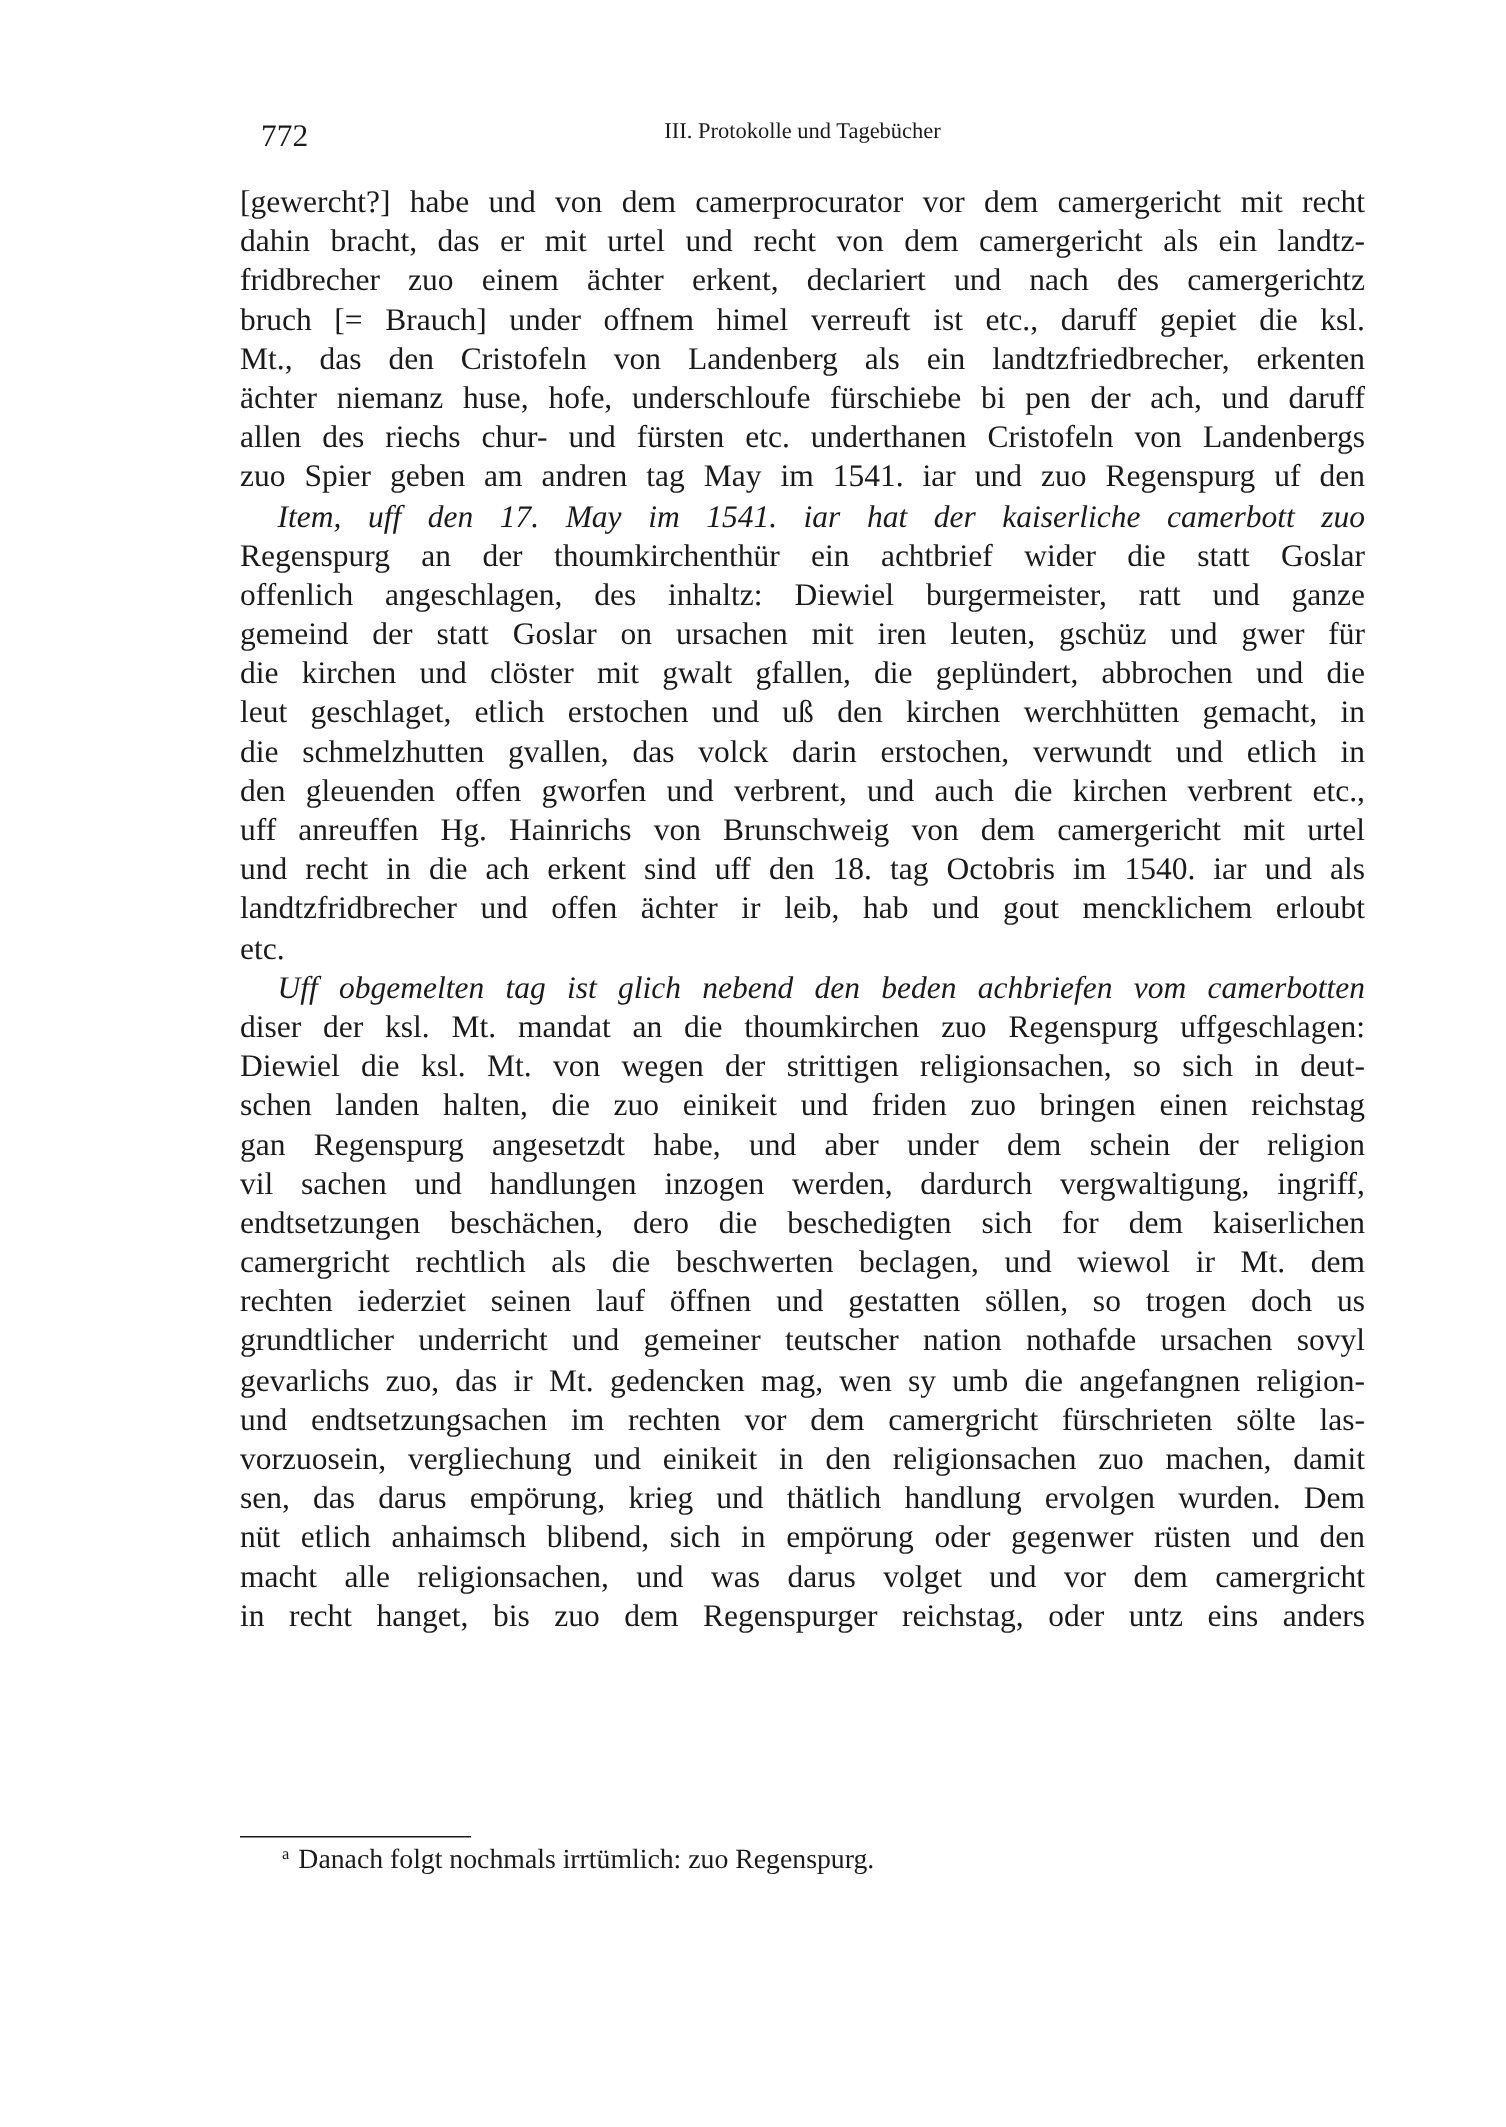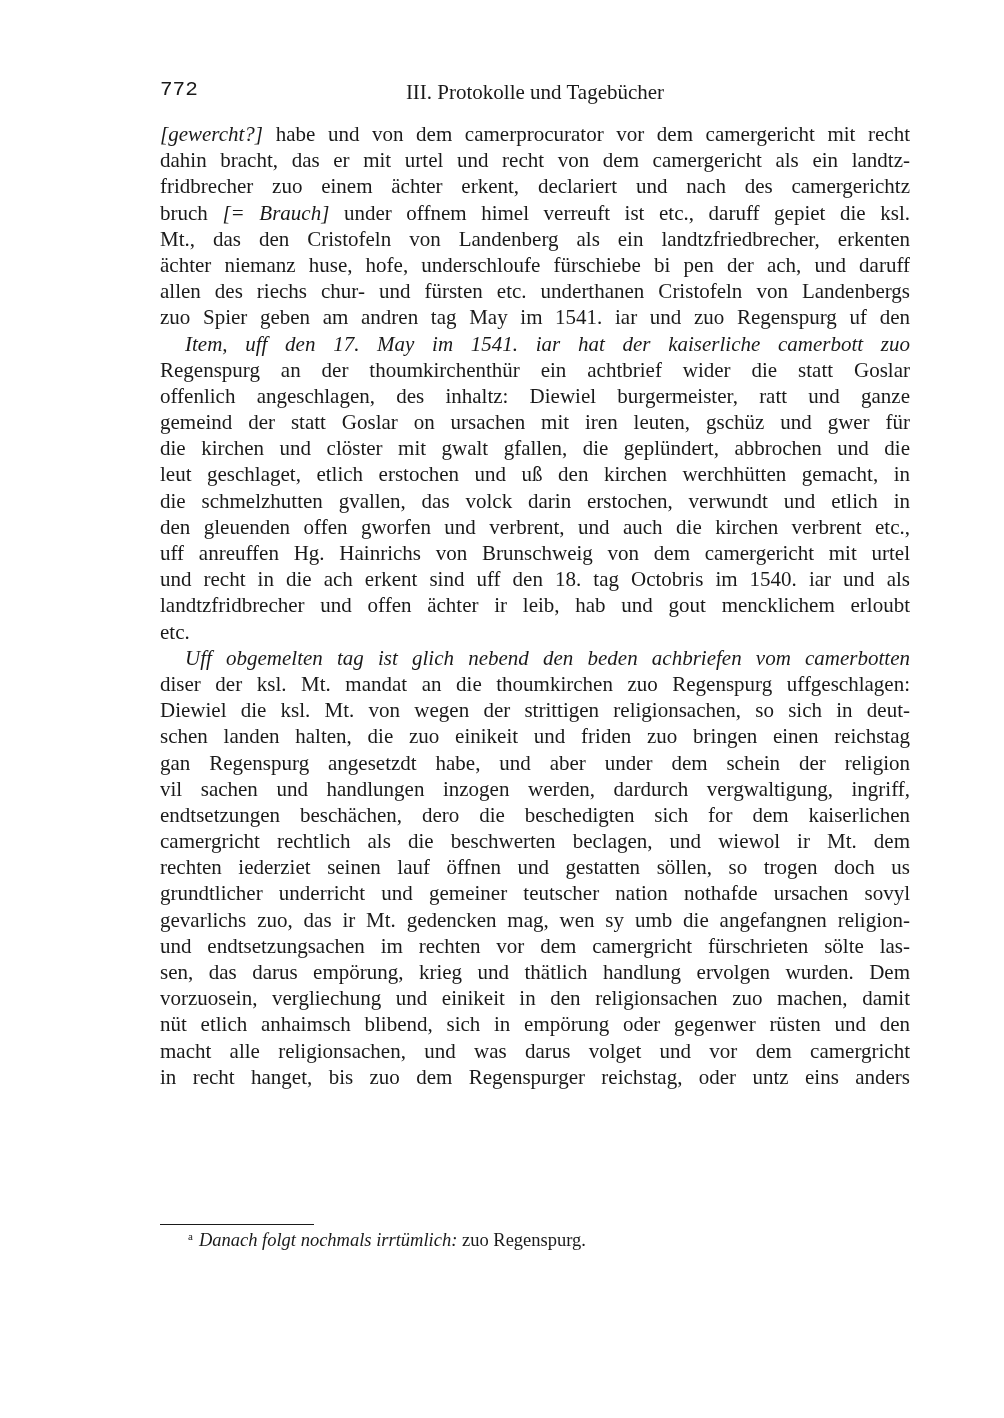--- a/index.html
+++ b/index.html
@@ -24,31 +24,30 @@
     .running-head {
       position: absolute;
       top: 78px;
       left: 0;
       width: 750px;
       height: 30px;
       font-size: 21px;
     }
     .page-number {
       position: absolute;
-      left: 0;
+      left: 14px;
       top: 0;
-      font-family: Liberation Mono, monospace;
     }
     .header-title {
       position: absolute;
       left: 0;
       width: 750px;
       top: 2px;
       text-align: center;
-      font-size: 21px;
+      font-size: 15px;
     }
     .body-text {
       position: absolute;
       top: 121px;
       left: 0;
       width: 750px;
       font-size: 21px;
       line-height: 26.2px;
     }
     .line {
@@ -59,21 +58,21 @@
       height: 26.2px;
       overflow: visible;
     }
     .line.last {
       text-align-last: left;
     }
     .line.indent {
       padding-left: 25px;
       font-style: italic;
     }
-    .it { font-style: italic; }
+    .it { }
     sup.fn {
       font-size: 12px;
       vertical-align: 7px;
       line-height: 0;
     }
     .footnote-rule {
       position: absolute;
       top: 1224px;
       left: 0;
       width: 154px;
@@ -136,22 +135,22 @@
         <span class="line"><span>Diewiel die ksl. Mt. von wegen der strittigen religionsachen, so sich in deut-</span></span>
         <span class="line"><span>schen landen halten, die zuo einikeit und friden zuo bringen einen reichstag</span></span>
         <span class="line"><span>gan Regenspurg angesetzdt habe, und aber under dem schein der religion</span></span>
         <span class="line"><span>vil sachen und handlungen inzogen werden, dardurch vergwaltigung, ingriff,</span></span>
         <span class="line"><span>endtsetzungen beschächen, dero die beschedigten sich for dem kaiserlichen</span></span>
         <span class="line"><span>camergricht rechtlich als die beschwerten beclagen, und wiewol ir Mt. dem</span></span>
         <span class="line"><span>rechten iederziet seinen lauf öffnen und gestatten söllen, so trogen doch us</span></span>
         <span class="line"><span>grundtlicher underricht und gemeiner teutscher nation nothafde ursachen sovyl</span></span>
         <span class="line"><span>gevarlichs zuo, das ir Mt. gedencken mag, wen sy umb die angefangnen religion-</span></span>
         <span class="line"><span>und endtsetzungsachen im rechten vor dem camergricht fürschrieten sölte las-</span></span>
+        <span class="line"><span>vorzuosein, vergliechung und einikeit in den religionsachen zuo machen, damit</span></span>
         <span class="line"><span>sen, das darus empörung, krieg und thätlich handlung ervolgen wurden. Dem</span></span>
-        <span class="line"><span>vorzuosein, vergliechung und einikeit in den religionsachen zuo machen, damit</span></span>
         <span class="line"><span>nüt etlich anhaimsch blibend, sich in empörung oder gegenwer rüsten und den</span></span>
         <span class="line"><span>macht alle religionsachen, und was darus volget und vor dem camergricht</span></span>
         <span class="line"><span>in recht hanget, bis zuo dem Regenspurger reichstag, oder untz eins anders</span></span>
       </div>
     </div>
 
   <div class="footnote-rule"></div>
   <div class="footnote" id="footnote-0">
     <sup>a</sup><span class="it">Danach folgt nochmals irrtümlich:</span><span> zuo Regenspurg.</span>
   </div>

